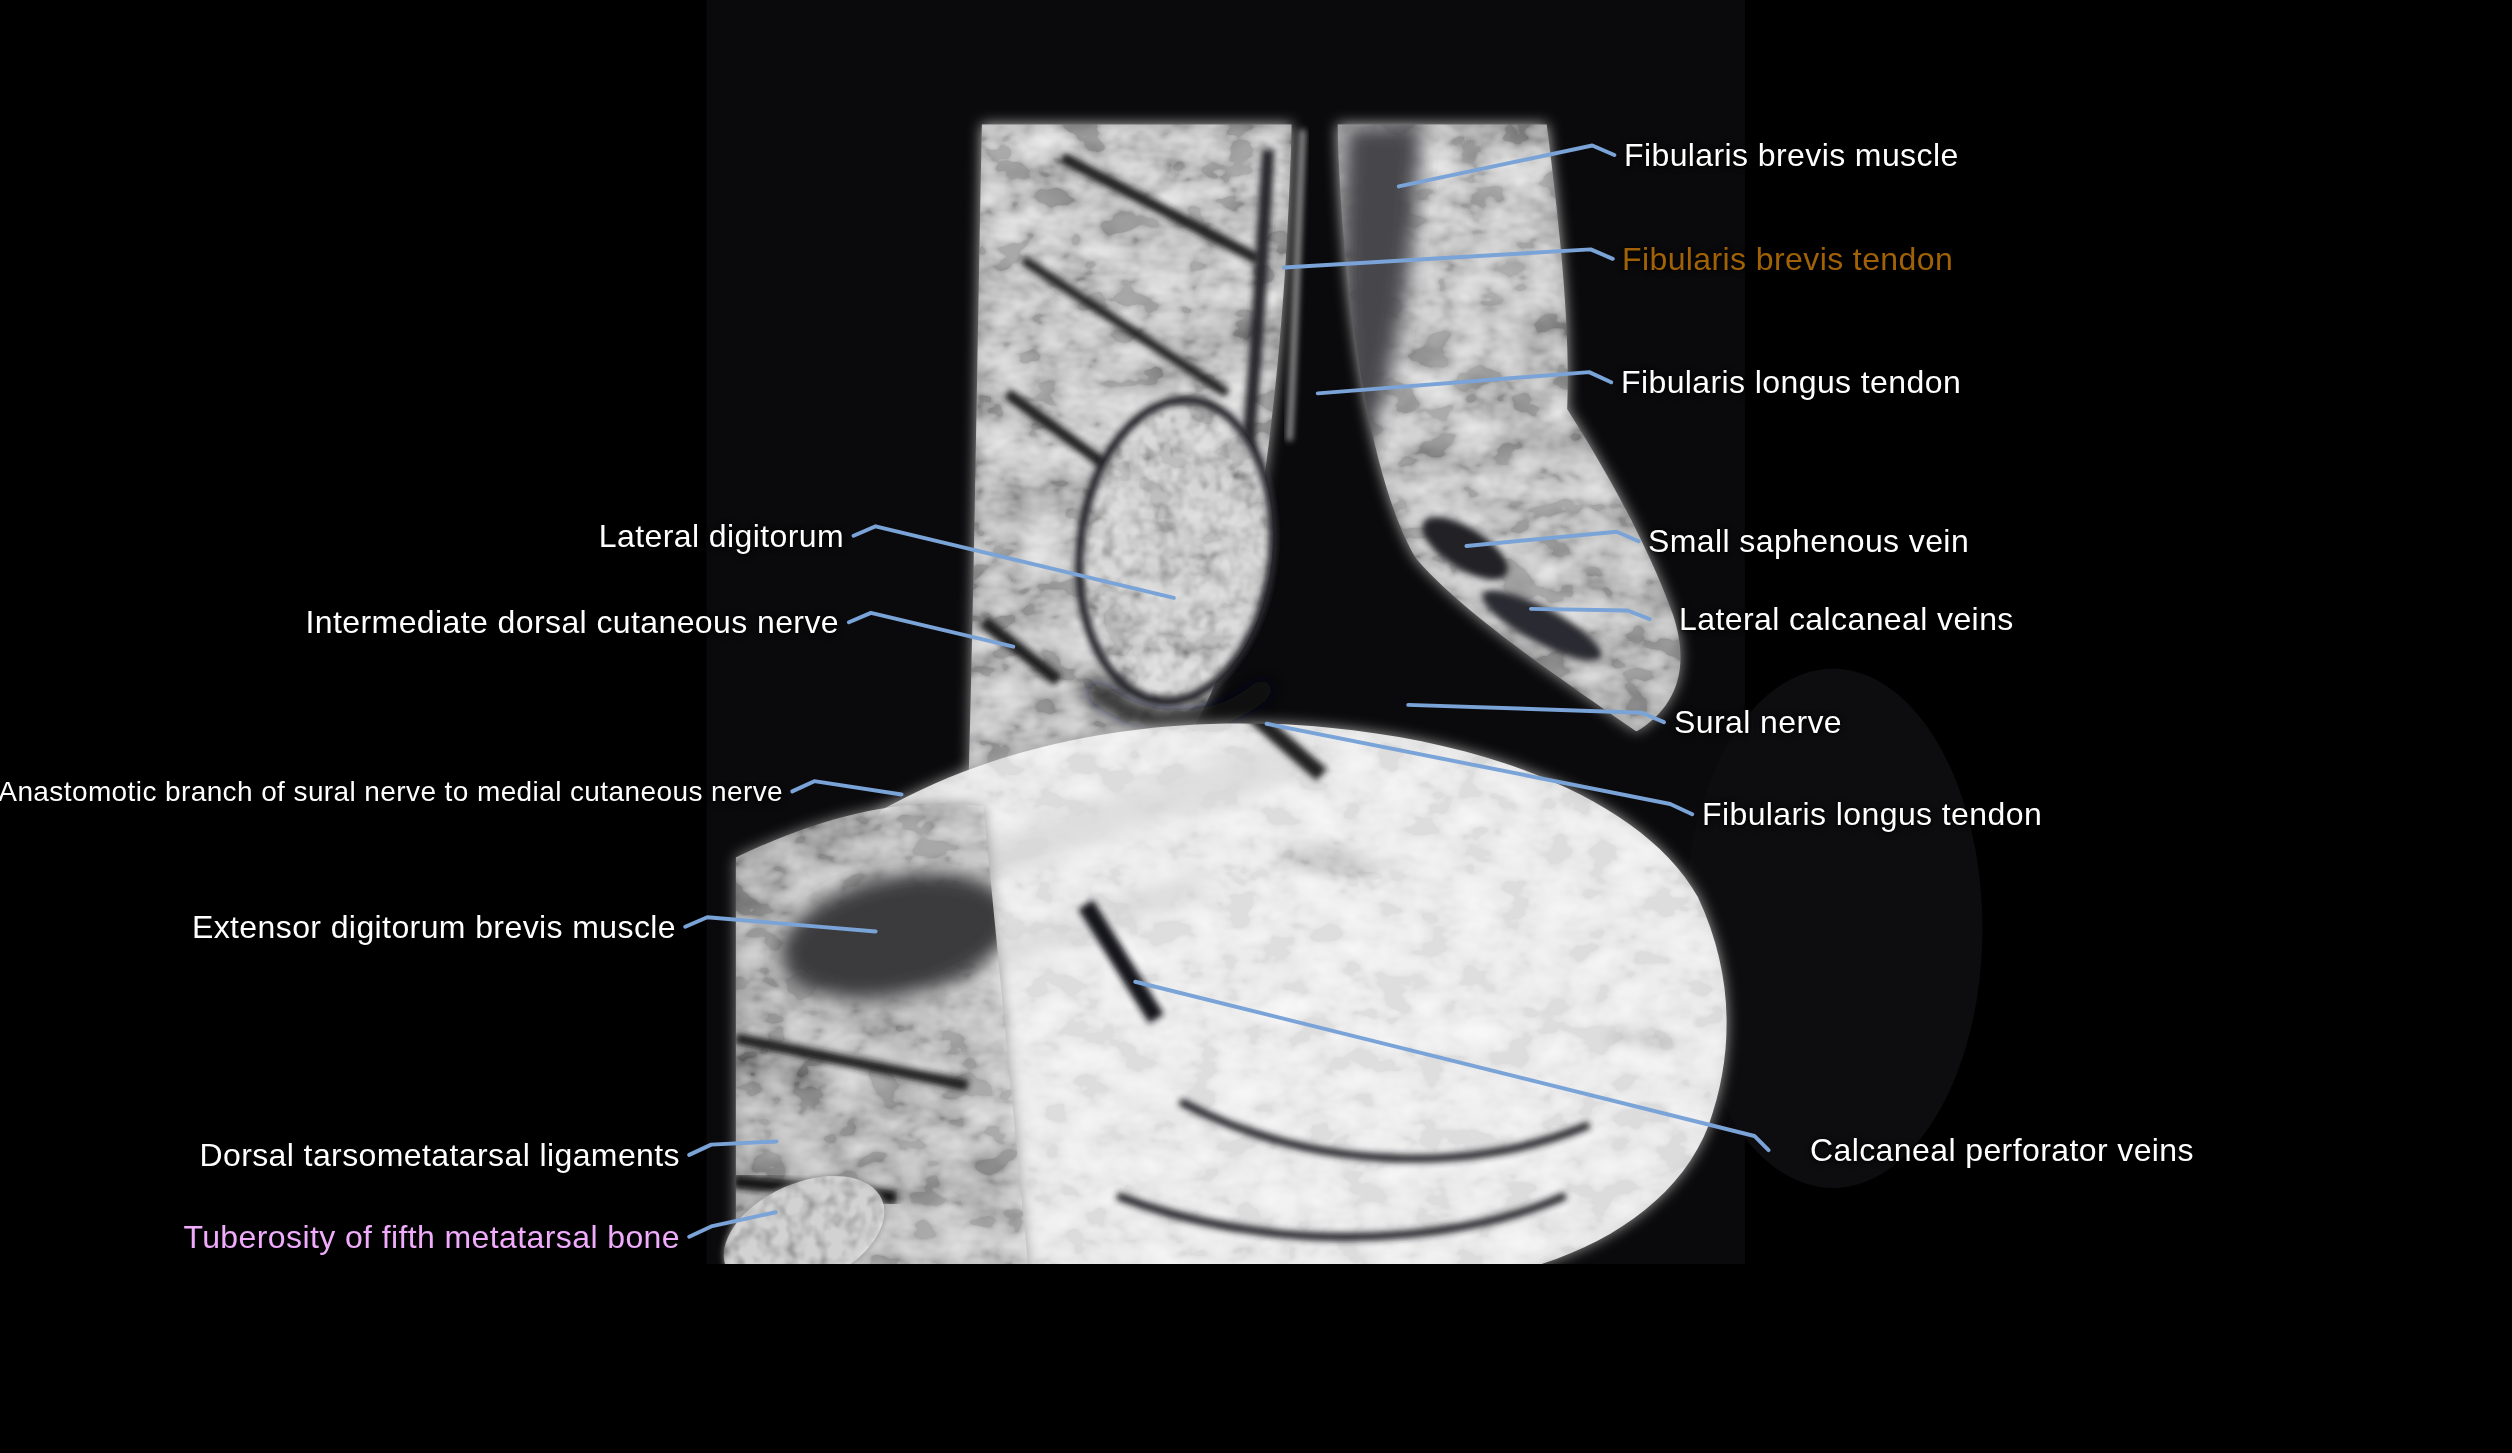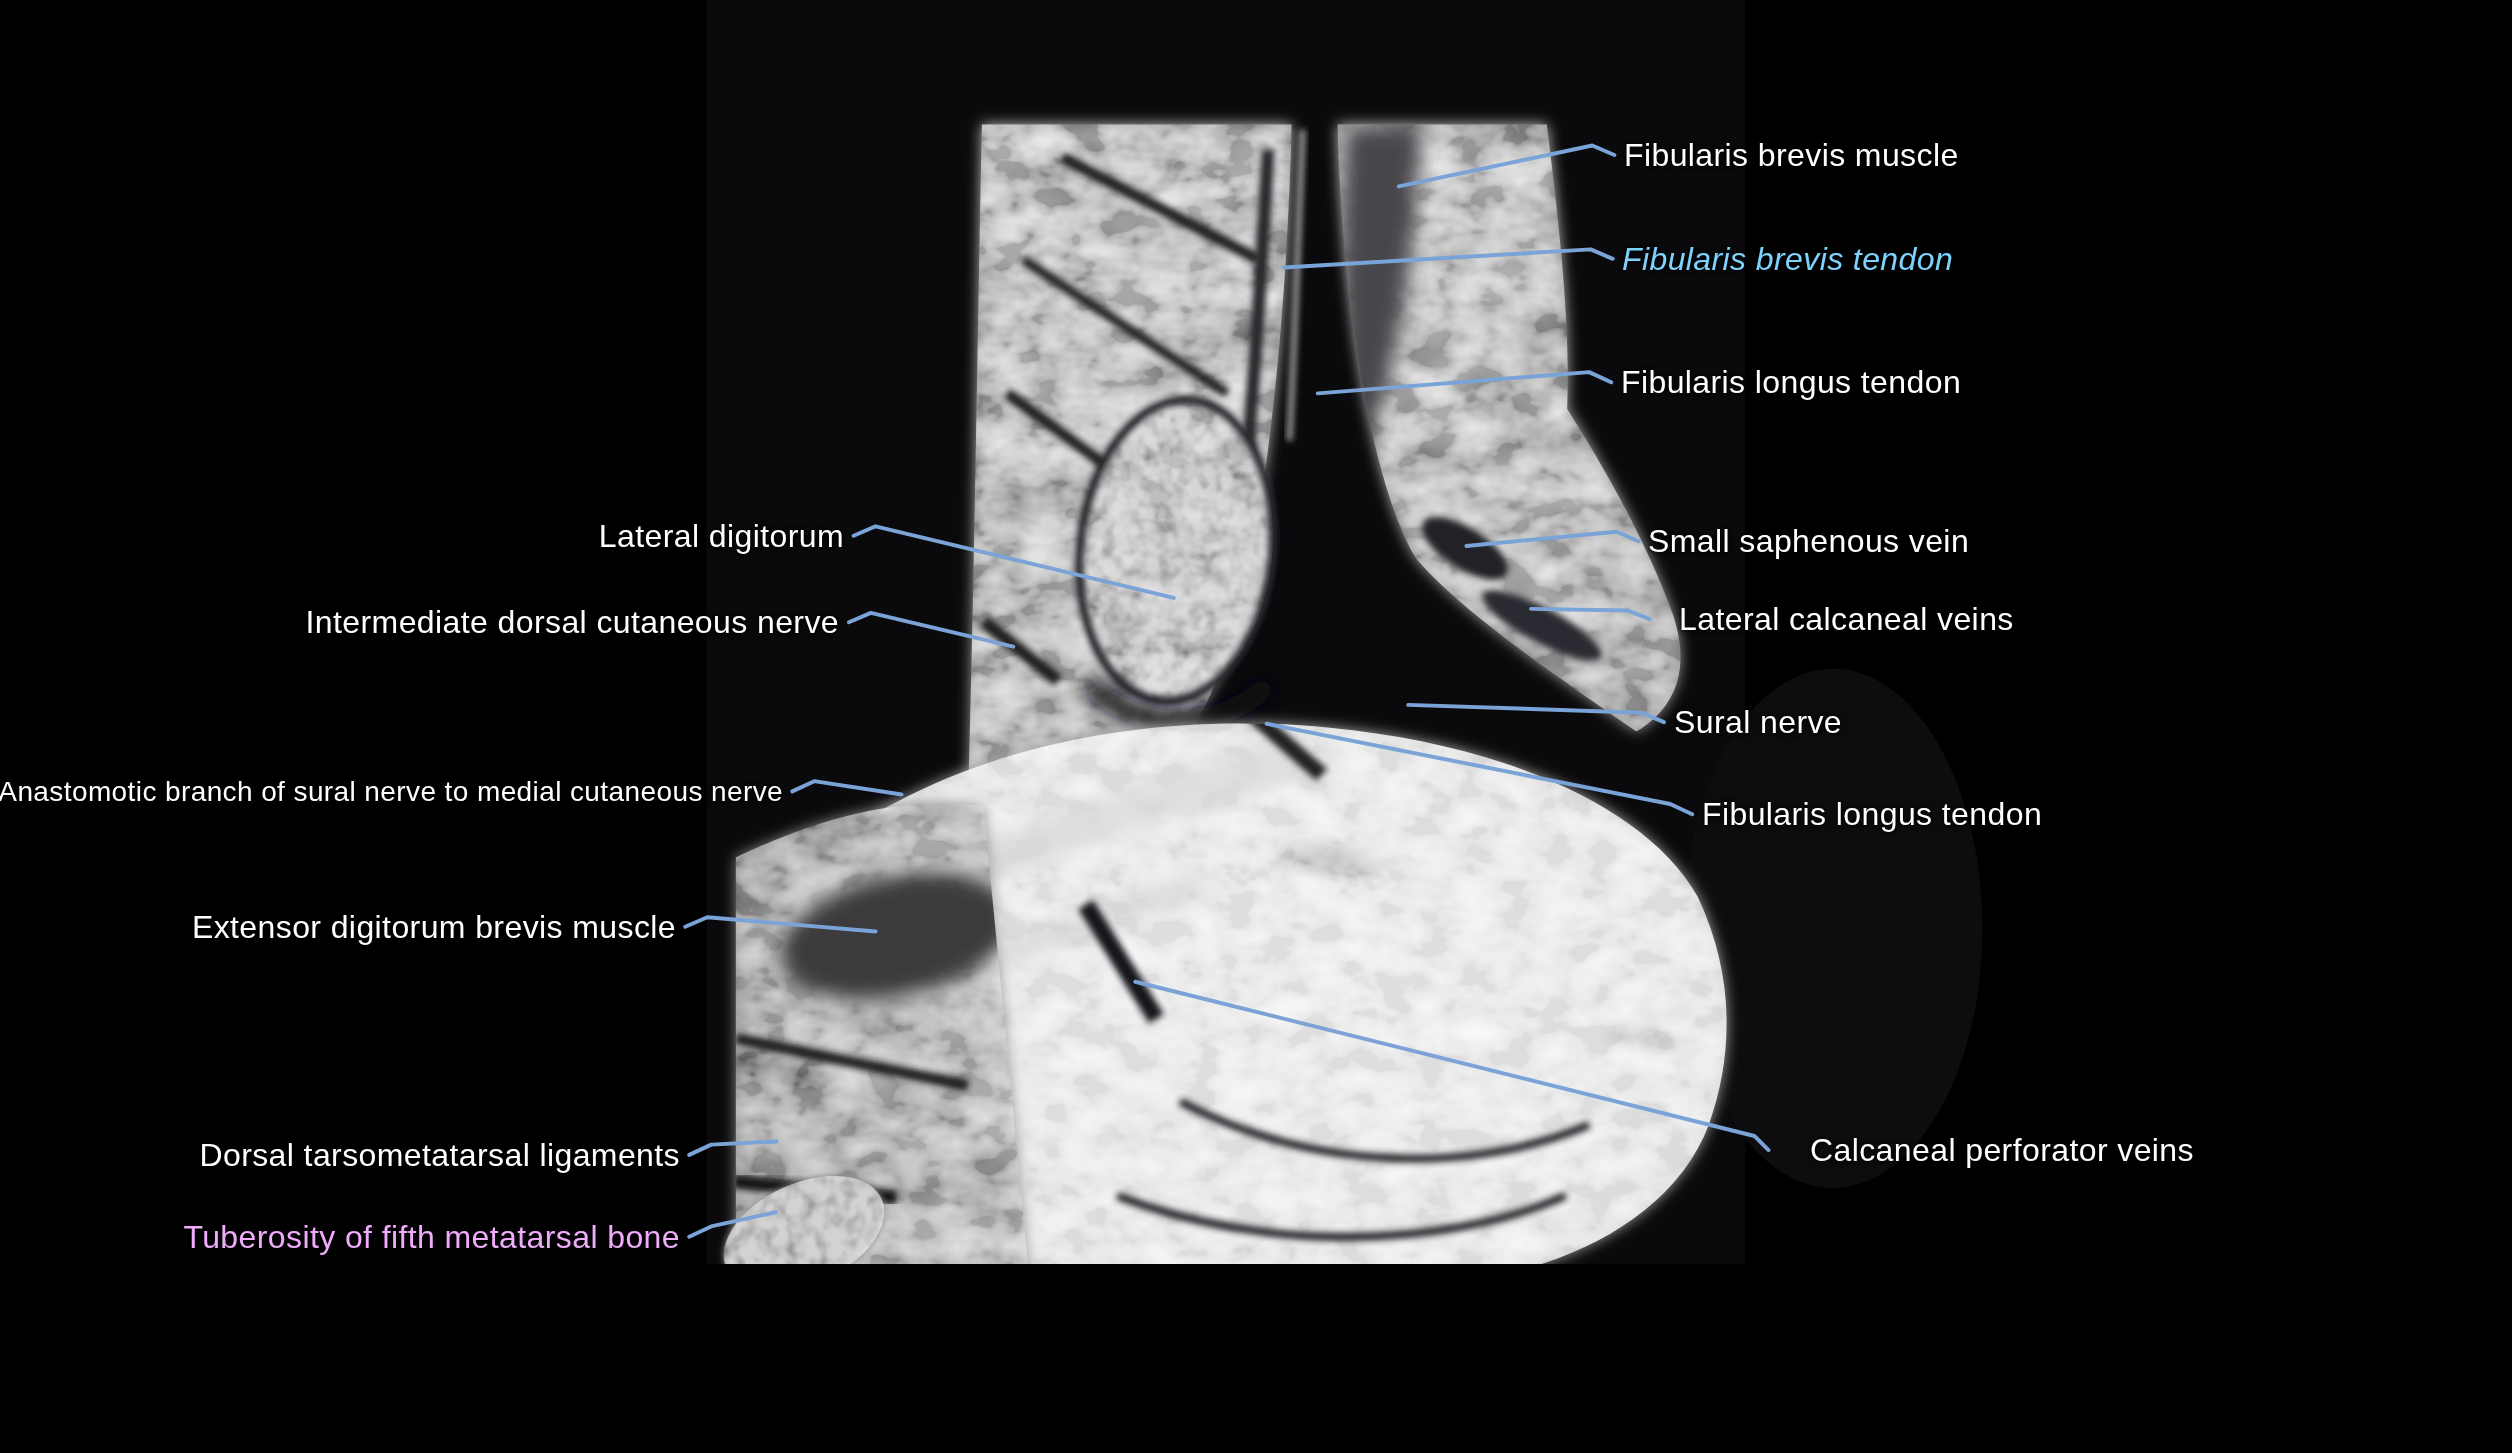--- a/index.html
+++ b/index.html
@@ -173,21 +173,21 @@
       <polyline points="1492,760 1113,669 1085,681" class="leader" stroke="#7aa3d8"></polyline>
       <polyline points="1288,822 1107,779 1079,791" class="leader" stroke="#7aa3d8"></polyline>
       <polyline points="1146,1010 1035,993 1007,1006" class="leader" stroke="#7aa3d8"></polyline>
       <polyline points="1113,1184 899,1166 871,1178" class="leader" stroke="#7aa3d8"></polyline>
       <polyline points="987,1451 904,1455 876,1468" class="leader" stroke="#7aa3d8"></polyline>
       <polyline points="986,1541 904,1559 876,1572" class="leader" stroke="#7aa3d8"></polyline>
     </svg>
 
   <div id="labels">
       <div class="label" style="top: 155px; left: 1624px; color: rgb(255, 255, 255);">Fibularis brevis muscle</div>
-      <div class="label" style="top: 259px; left: 1622px; color: #7dd3fc; font-style: italic;">Fibularis brevis tendon</div>
+      <div class="label" style="top: 259px; left: 1622px; color: #a16207;">Fibularis brevis tendon</div>
       <div class="label" style="top: 382px; left: 1621px; color: rgb(255, 255, 255);">Fibularis longus tendon</div>
       <div class="label" style="top: 541px; left: 1648px; color: rgb(255, 255, 255);">Small saphenous vein</div>
       <div class="label" style="top: 619px; left: 1659px; color: rgb(255, 255, 255); padding-left: 20px;">Lateral calcaneal veins</div>
       <div class="label" style="top: 722px; left: 1674px; color: rgb(255, 255, 255);">Sural nerve</div>
       <div class="label" style="top: 814px; left: 1702px; color: rgb(255, 255, 255);">Fibularis longus tendon</div>
       <div class="label" style="top: 1150px; left: 1778px; color: rgb(255, 255, 255); margin-left: 32px;">Calcaneal perforator veins</div>
       <div class="label" style="top: 536px; right: 1668px; color: rgb(255, 255, 255);">Lateral digitorum</div>
       <div class="label" style="top: 622px; right: 1673px; color: rgb(255, 255, 255);">Intermediate dorsal cutaneous nerve</div>
       <div class="label small" style="top: 792px; right: 1729px; color: rgb(255, 255, 255);">Anastomotic branch of sural nerve to medial cutaneous nerve</div>
       <div class="label" style="top: 927px; right: 1836px; color: rgb(255, 255, 255);">Extensor digitorum brevis muscle</div>

